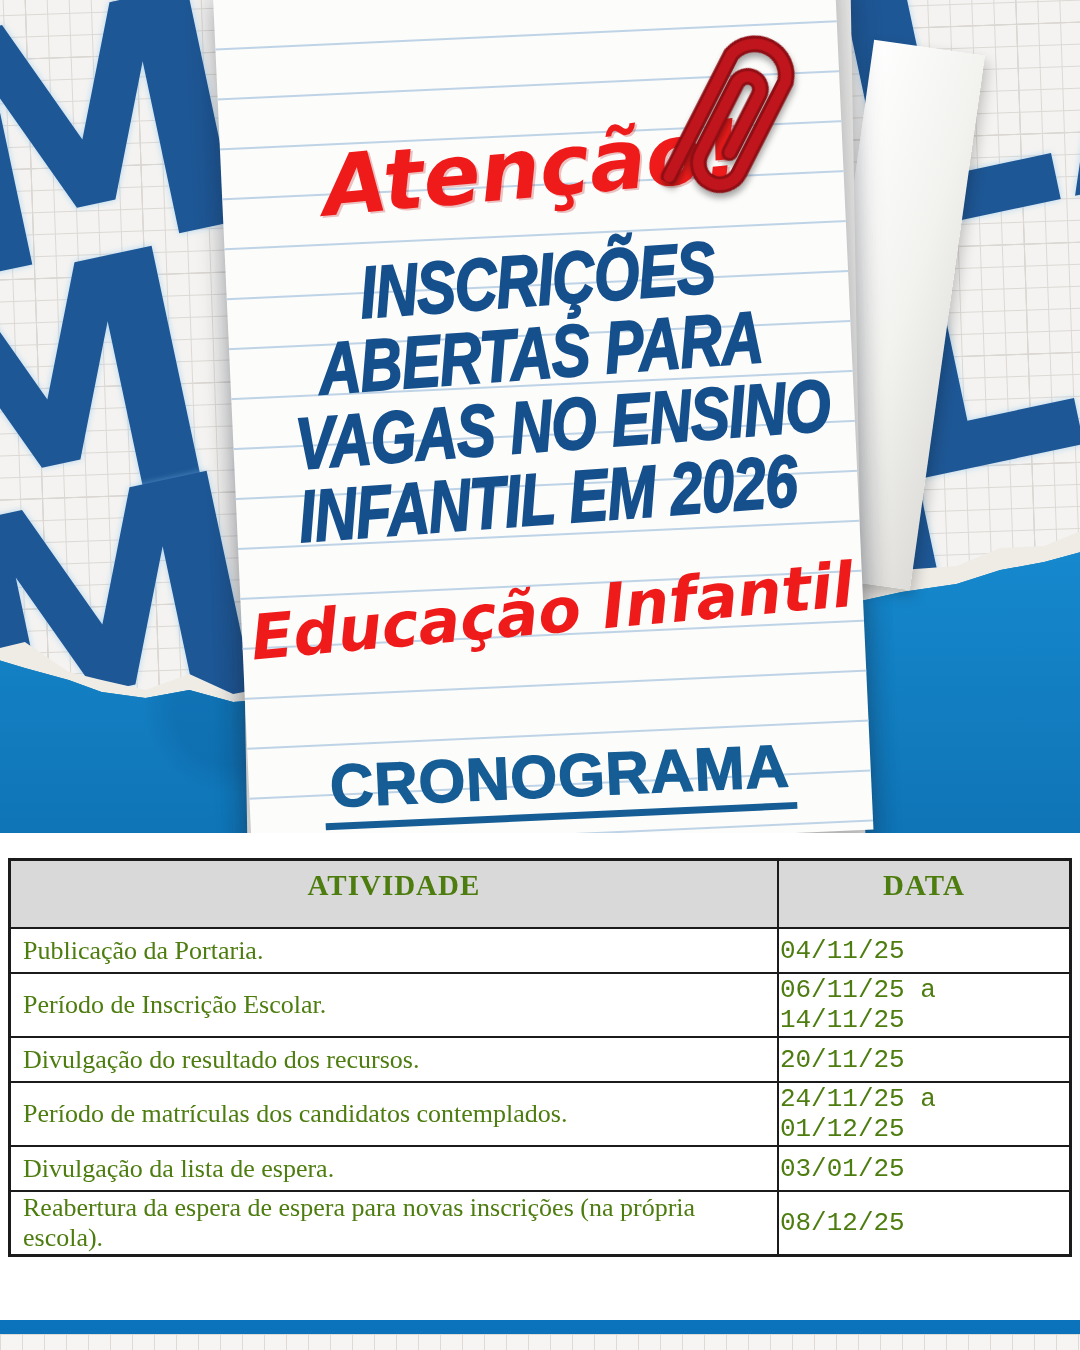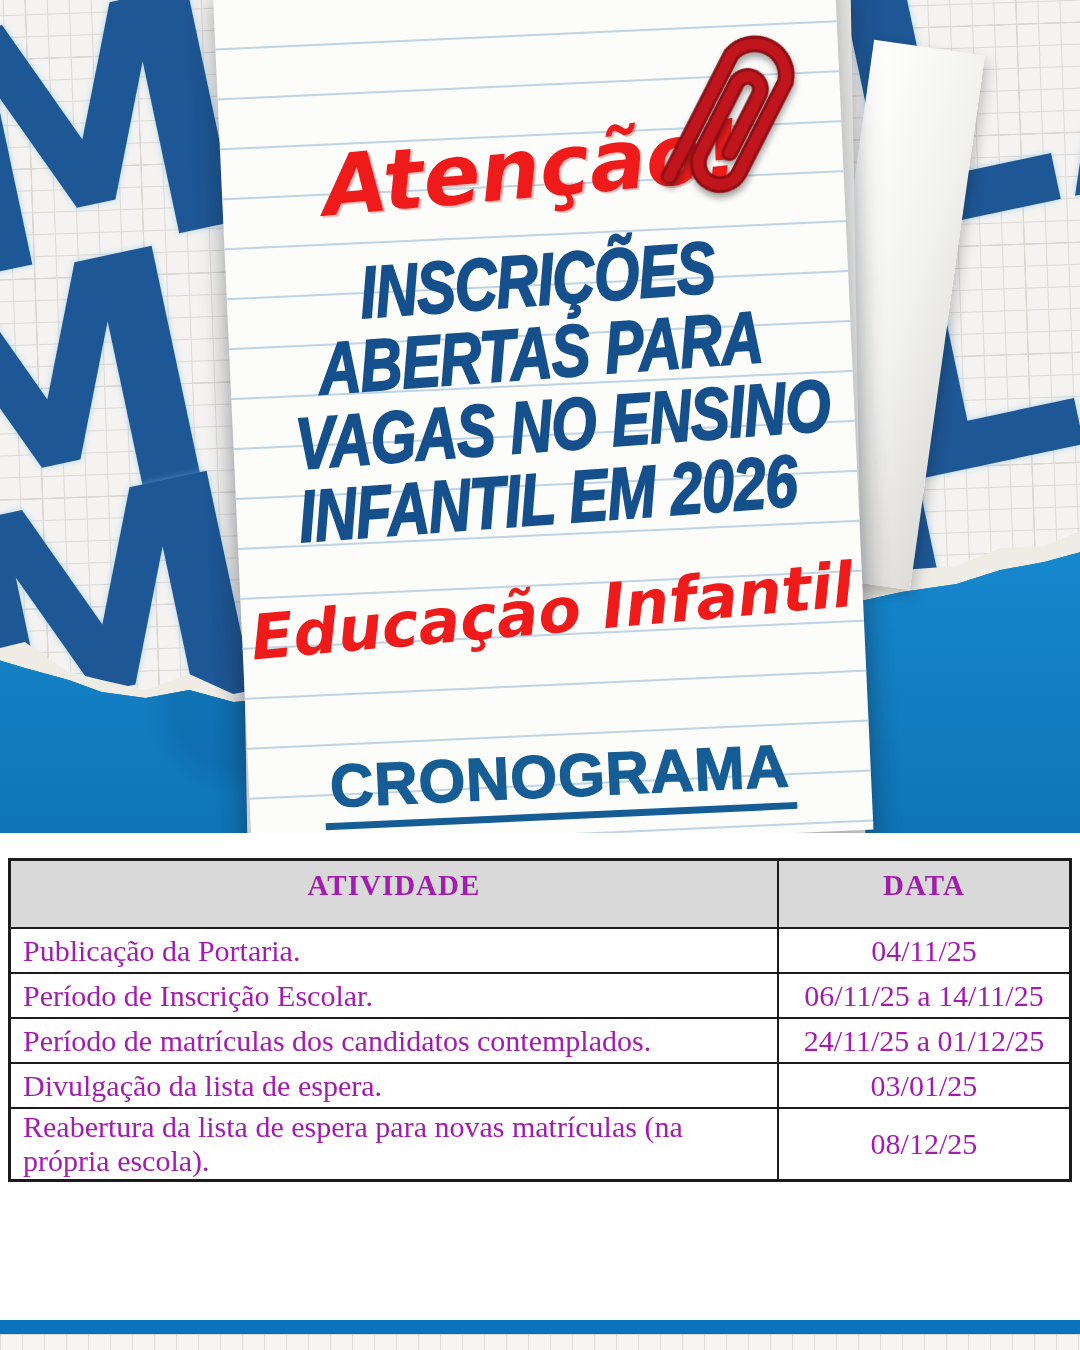--- a/index.html
+++ b/index.html
@@ -114,33 +114,33 @@
   .paperclip{
     position:absolute;left:668px;top:10px;width:138px;height:196px;
     transform:rotate(27deg);
     filter:drop-shadow(3px 4px 3px rgba(0,0,0,.35));
   }
   
   .table-wrap{position:absolute;left:8px;top:858px;width:1064px;}
   .cron-table{
     width:100%;border-collapse:collapse;background:#ffffff;
     border:3px solid var(--table-border);
-    font-family:"Liberation Serif",serif;color:#a21caf;
+    font-family:"Liberation Serif",serif;color:#4d7c0f;
     table-layout:fixed;
   }
   .cron-table th,.cron-table td{border:2px solid var(--table-border);}
   .cron-table th{
     height:57px;background:var(--table-header-bg);
     font-size:29px;font-weight:bold;letter-spacing:1px;
     text-align:center;vertical-align:top;padding-top:8px;
   }
   .cron-table th.col-atividade{width:72%;}
-  .cron-table td{height:41px;font-size:30px;}
+  .cron-table td{height:41px;font-size:26px;}
   .cron-table td.c1{text-align:left;padding-left:12px;}
-  .cron-table td.c2{text-align:center;}
+  .cron-table td.c2{text-align:left;font-family:Liberation Mono, monospace;}
   
   .bottom-bar{position:absolute;left:0;top:1320px;width:1080px;height:14px;background:var(--bottom-bar-blue);}
   .bottom-grid{
     position:absolute;left:0;top:1334px;width:1080px;height:16px;
     background-color:#f6f5f3;
     background-image:
       linear-gradient(#dedbd7 1px,transparent 1px),
       linear-gradient(90deg,#dedbd7 1px,transparent 1px);
     background-size:22px 22px,22px 22px;
   }
@@ -197,29 +197,33 @@
       <tbody>
           <tr>
             <td class="c1">Publicação da Portaria.</td>
             <td class="c2">04/11/25</td>
           </tr>
           <tr>
             <td class="c1">Período de Inscrição Escolar.</td>
             <td class="c2">06/11/25 a 14/11/25</td>
           </tr>
           <tr>
+            <td class="c1">Divulgação do resultado dos recursos.</td>
+            <td class="c2">20/11/25</td>
+          </tr>
+          <tr>
             <td class="c1">Período de matrículas dos candidatos contemplados.</td>
             <td class="c2">24/11/25 a 01/12/25</td>
           </tr>
           <tr>
             <td class="c1">Divulgação da lista de espera.</td>
             <td class="c2">03/01/25</td>
           </tr>
           <tr>
-            <td class="c1">Reabertura da lista de espera para novas matrículas (na própria escola).</td>
+            <td class="c1">Reabertura da espera de espera para novas inscrições (na própria escola).</td>
             <td class="c2">08/12/25</td>
           </tr>
         </tbody>
     </table>
   </section>
 
   <div class="bottom-bar"></div>
   <div class="bottom-grid"></div>
 
 </div>

